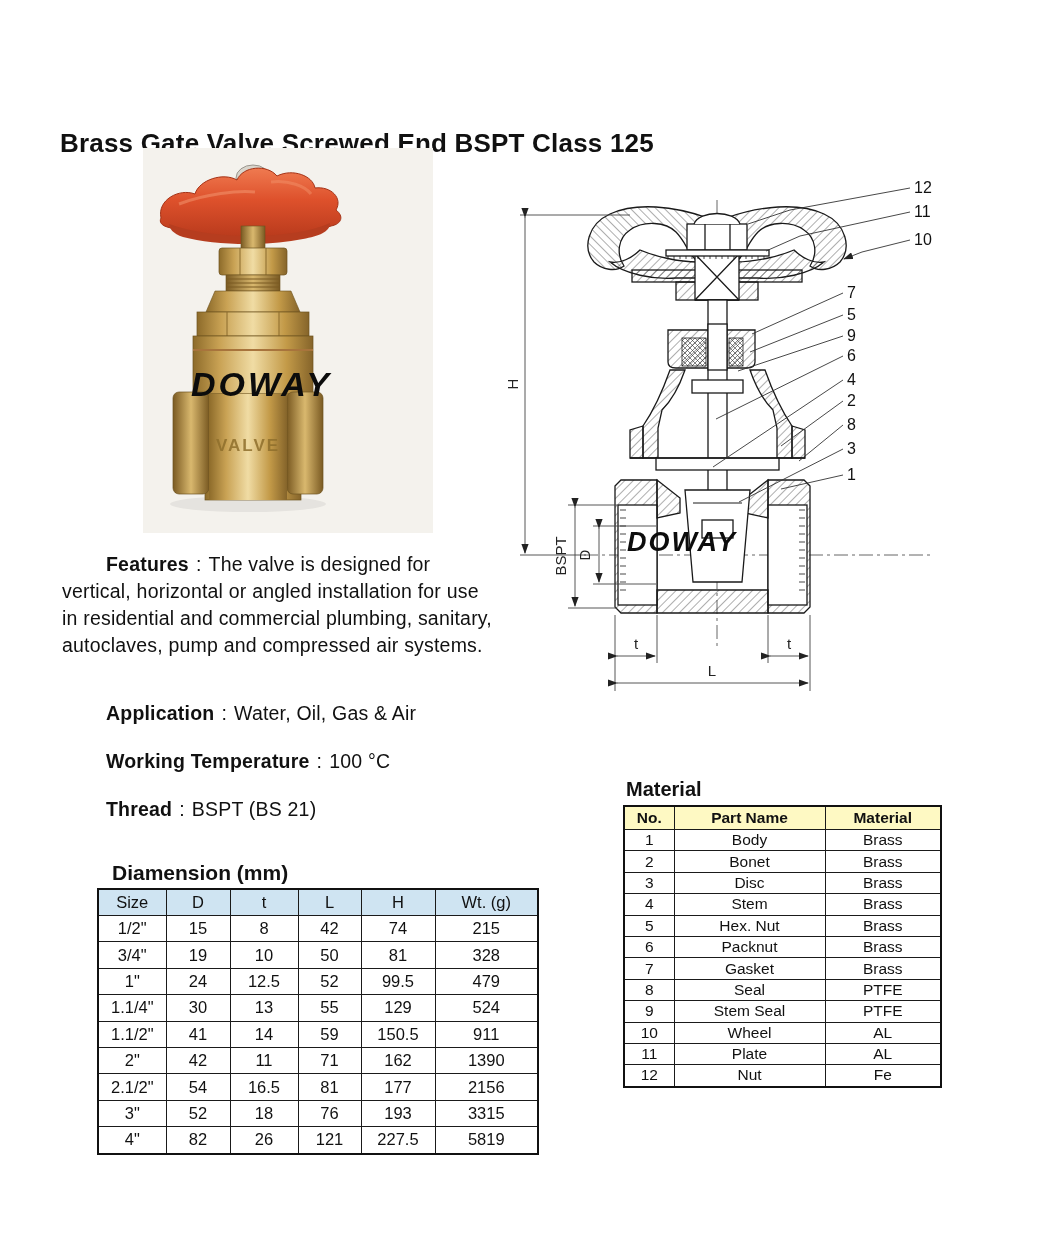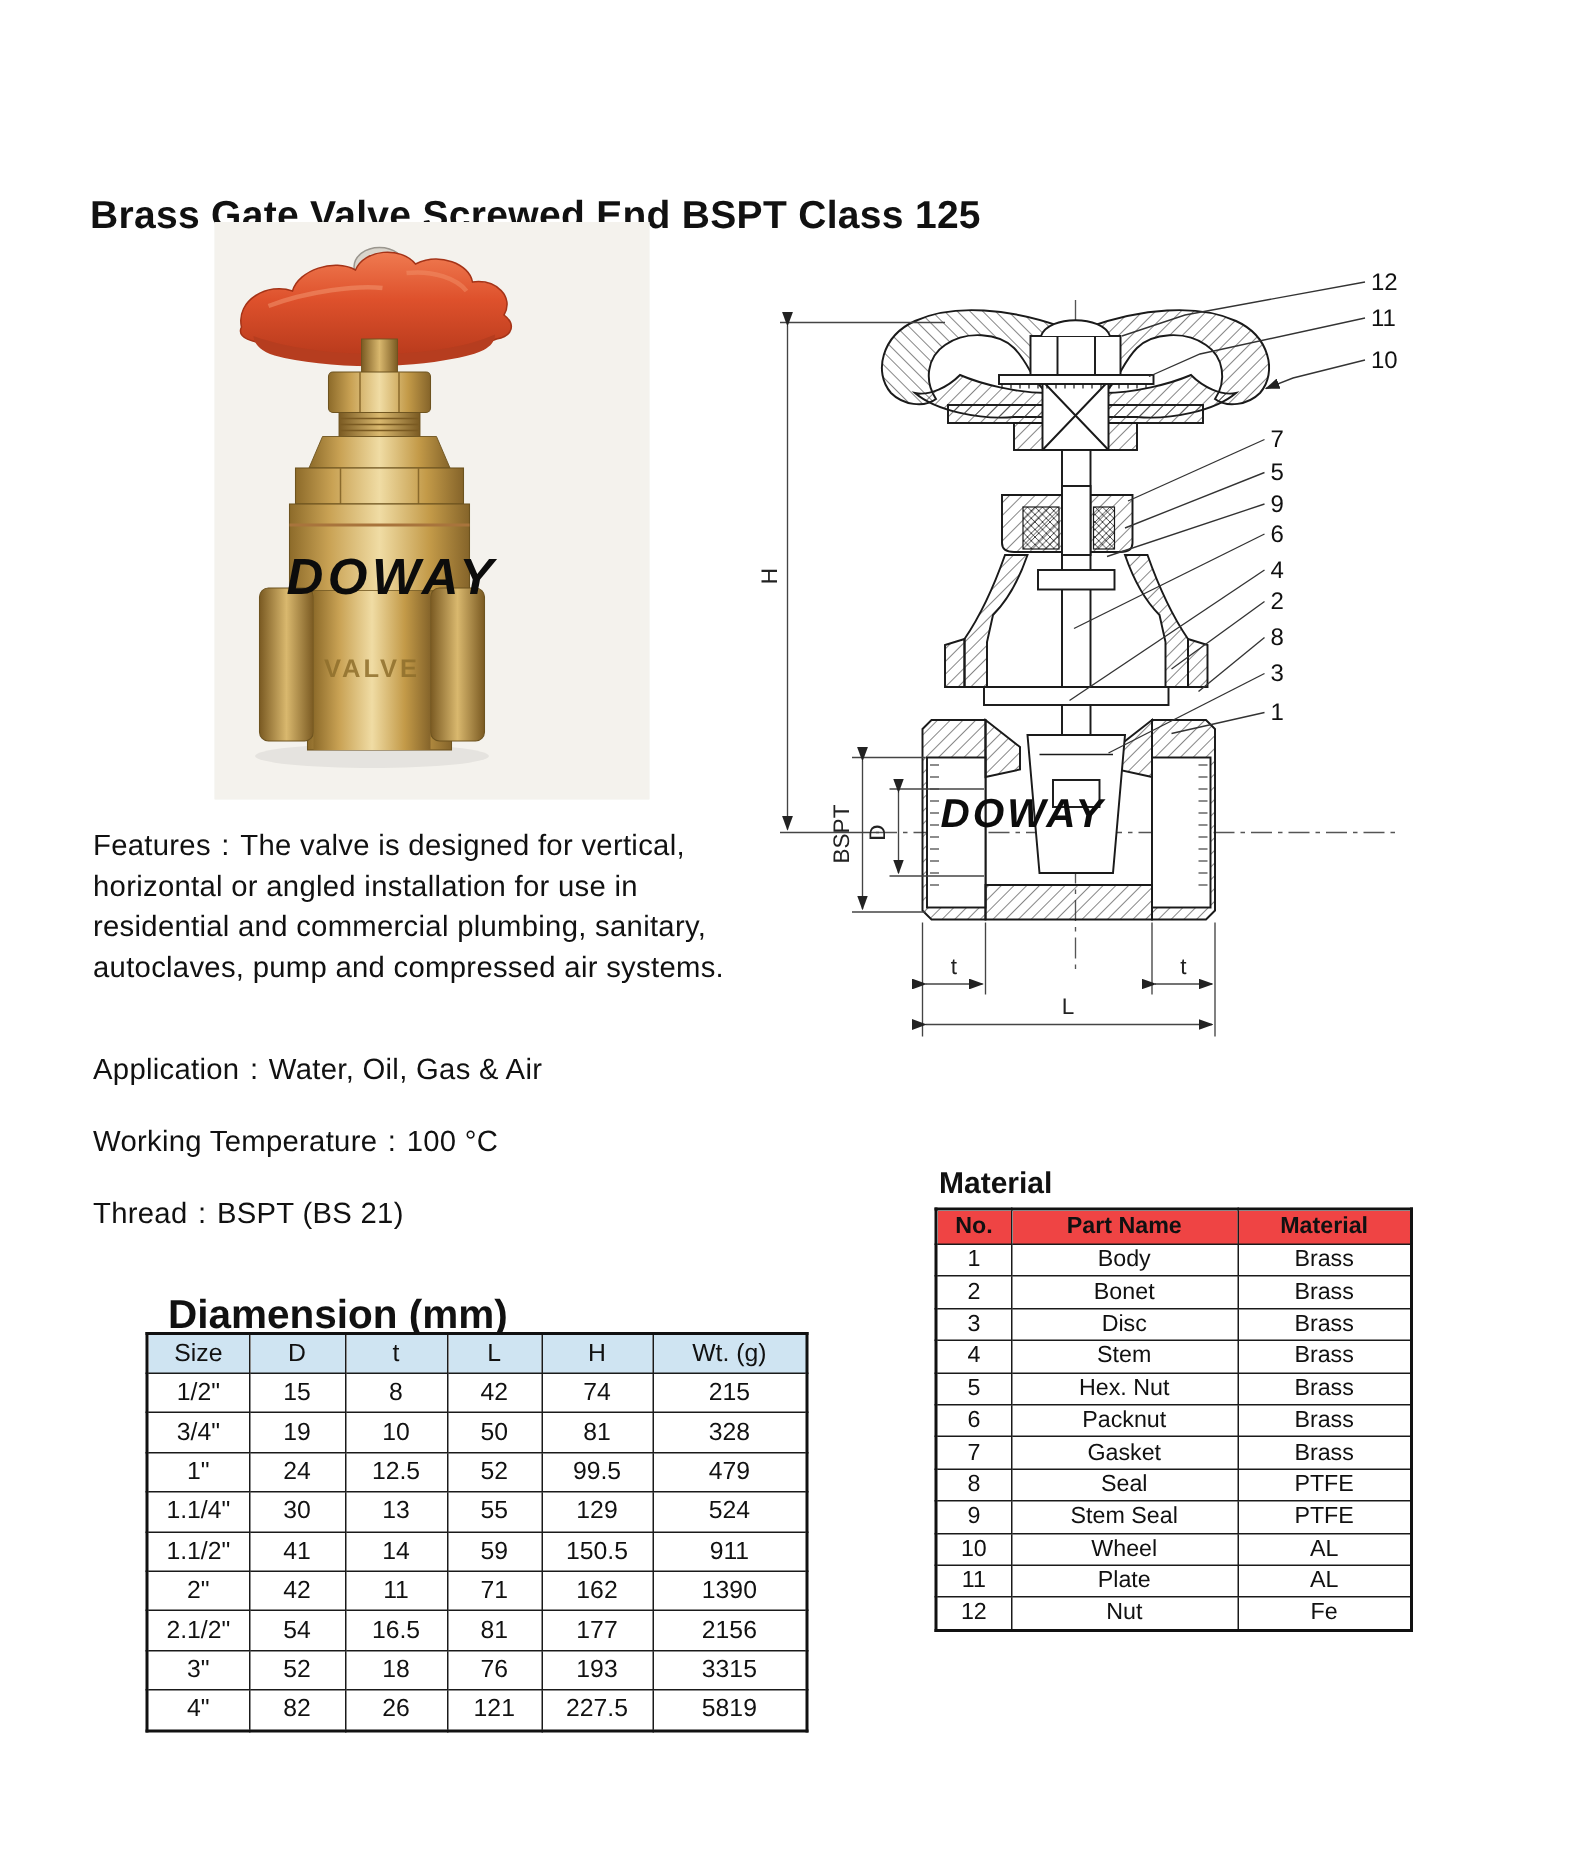--- a/index.html
+++ b/index.html
@@ -6,39 +6,39 @@
   body{
     width:1060px;height:1246px;background:#ffffff;position:relative;
     font-family:"Liberation Sans", sans-serif;color:#111;overflow:hidden;
   }
   .abs{position:absolute;}
   .page-title{left:60px;top:84px;font-size:26px;font-weight:bold;letter-spacing:.2px;margin-top:44px;}
   
   .photo-box{left:143px;top:148px;width:290px;height:385px;background:#f4f2ed;}
   
   .spec{left:62px;font-size:19.5px;line-height:27px;letter-spacing:.2px;}
-  .spec b{font-weight:normal;}
+  .spec b{font-weight:bold;margin-left:44px;}
   .spec .sep{margin:0 7px;}
   .features{top:551px;width:432px;}
   .application{top:700px;text-align:right;}
   .worktemp{top:748px;}
   .thread{top:796px;}
   
   .tbl-title{font-weight:bold;}
-  .dim-title{left:112px;top:861px;font-size:27px;}
+  .dim-title{left:112px;top:861px;font-size:21px;}
   .mat-title{left:626px;top:778px;font-size:20px;}
   table{border-collapse:collapse;table-layout:fixed;}
   table,th,td{border:1px solid #1a1a1a;}
   table{border:2px solid #111;}
   th,td{text-align:center;vertical-align:middle;padding:0;overflow:hidden;white-space:nowrap;}
   .dim-table{left:97px;top:888px;width:440px;font-size:16.5px;padding-left:36px;}
   .dim-table th{height:25px;font-weight:normal;background:#cfe4f2;}
   .dim-table td{height:25.4px;}
   .mat-table{left:623px;top:805px;width:317px;font-size:15.5px;}
-  .mat-table th{height:22px;font-weight:bold;background:#ef4444;}
+  .mat-table th{height:22px;font-weight:bold;background:#fef9c3;}
   .mat-table td{height:20.4px;}
   
   .co{font:16px "Liberation Sans",sans-serif;fill:#111;}
   .dimtxt{font:15px "Liberation Sans",sans-serif;fill:#222;}
   .wm{font:italic bold 27px "Liberation Sans",sans-serif;fill:#0c0c0c;}
 </style>
 </head>
 <body>
 
 <div class="abs page-title">Brass Gate Valve Screwed End BSPT Class 125</div>

